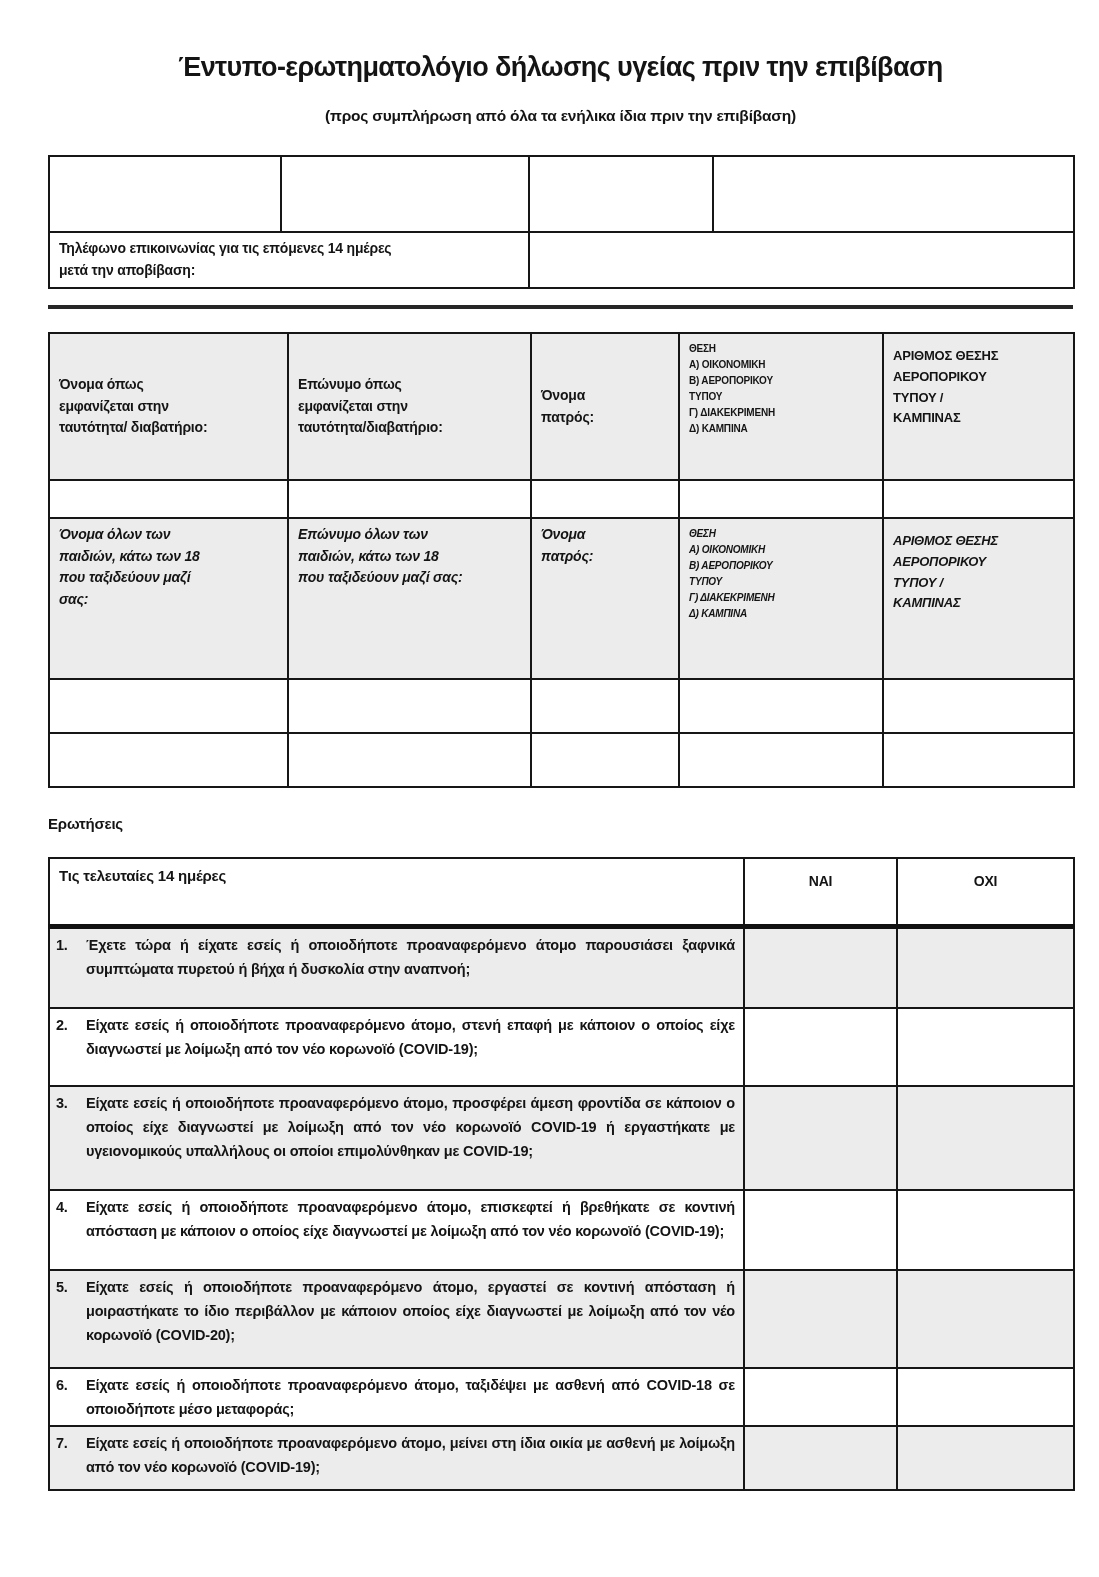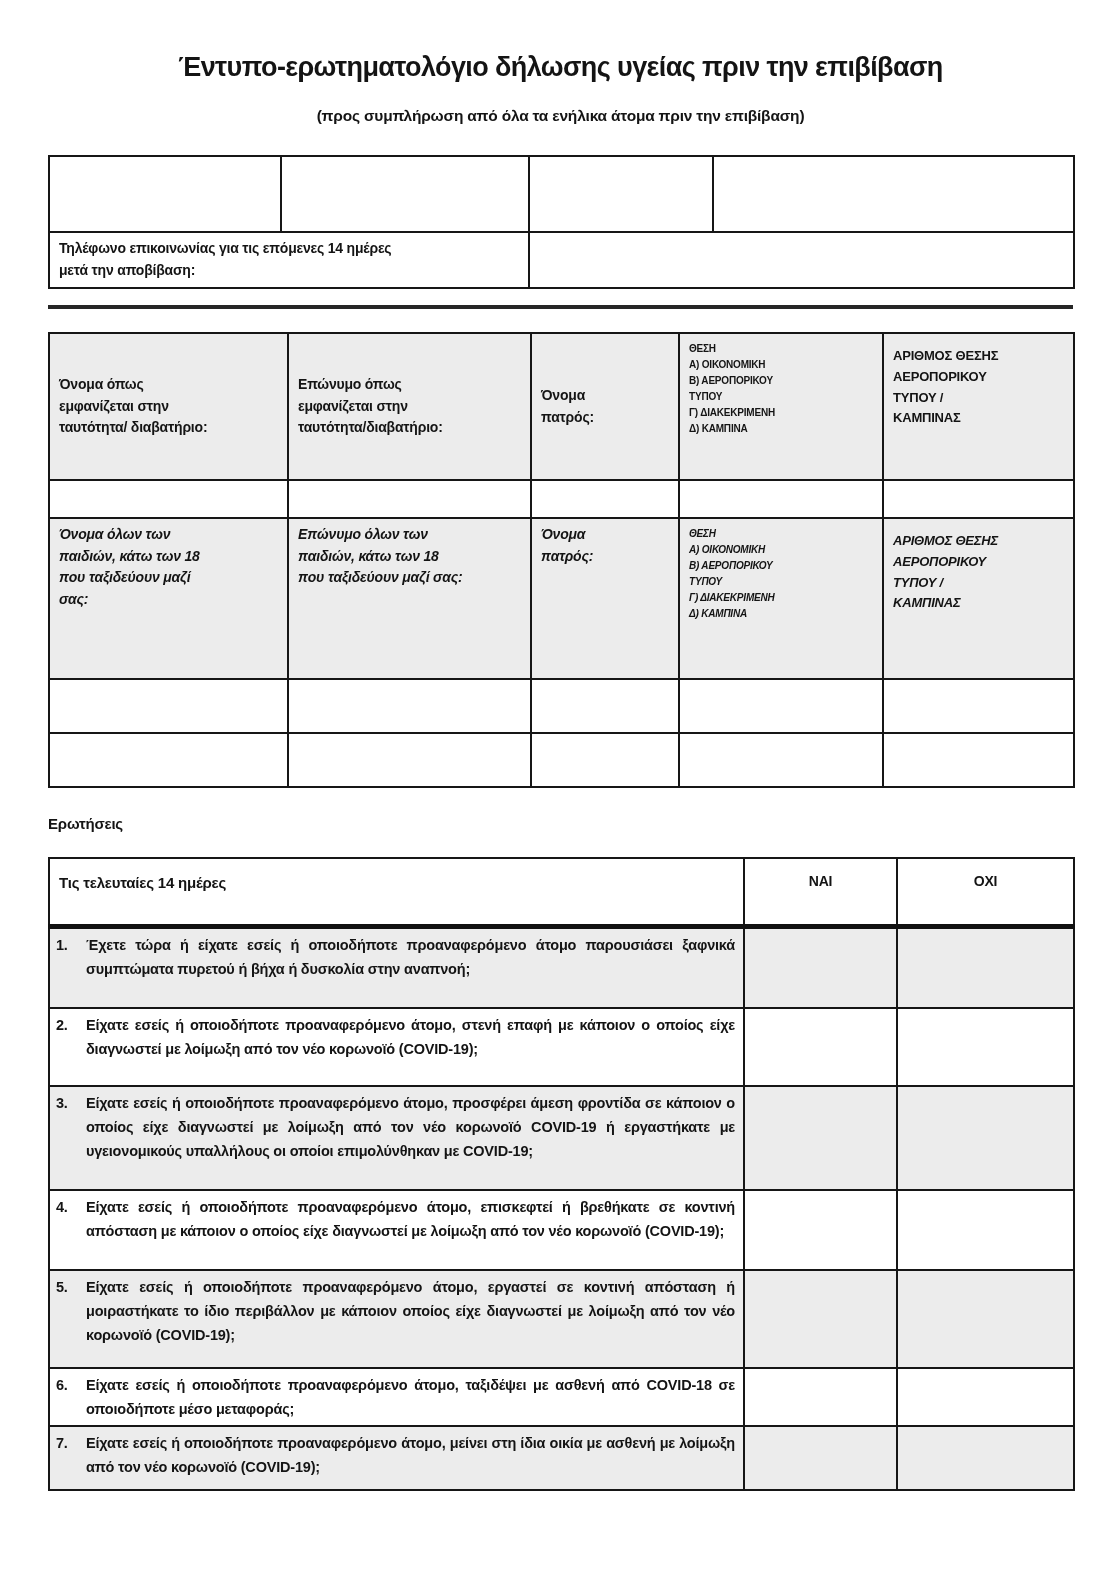--- a/index.html
+++ b/index.html
@@ -22,36 +22,36 @@
   .rule{height:4px;background:#262626;margin:16px 0 23px 0;width:1025px;}
   .t2 .hdr1 td{height:128px;vertical-align:middle;}
   .t2 .hdr2 td{height:142px;vertical-align:top;font-style:italic;}
   .t2 .seat{font-size:10px;line-height:1.6;vertical-align:top !important;padding-top:7px;}
   .t2 .seatnum{font-size:13px;line-height:1.6;vertical-align:top !important;padding-top:12px;}
   .t2 .blank1 td{height:26px;}
   .t2 .blank2 td{height:42px;}
   .qlabel{font-size:15px;margin:27px 0 0 0;}
   .t3{margin-top:25px;}
   .t3 .qhead td{height:48px;border-bottom:5px solid #111;}
-  .t3 .qhead .period{font-size:15px;padding-top:12px;}
+  .t3 .qhead .period{font-size:15px;padding-top:5px;}
   .t3 .yn{text-align:center;font-size:14px;padding-top:12px;}
   .qcell{padding:4px 6px 4px 6px;}
   .qwrap{display:flex;}
   .qnum{width:30px;flex:0 0 30px;font-size:14.5px;line-height:24px;}
   .qtext{flex:1;font-size:14.5px;line-height:24px;text-align:justify;padding-right:2px;}
   .r1 td{height:68px;} .r2 td{height:66px;} .r3 td{height:92px;} .r4 td{height:68px;}
   .r5 td{height:86px;} .r6 td{height:44px;} .r7 td{height:52px;}
 </style>
 </head>
 <body>
 
 <div class="page">
 
   <div class="title">Έντυπο-ερωτηματολόγιο δήλωσης υγείας πριν την επιβίβαση</div>
-  <div class="subtitle">(προς συμπλήρωση από όλα τα ενήλικα άτομα πριν την επιβίβαση)</div>
+  <div class="subtitle">(προς συμπλήρωση από όλα τα ενήλικα ίδια πριν την επιβίβαση)</div>
 
   <table class="t1">
     <colgroup>
         <col style="width:232px">
         <col style="width:248px">
         <col style="width:184px">
         <col style="width:361px">
       </colgroup>
     <tbody>
     <tr class="blank">
@@ -200,21 +200,21 @@
       </div>
           </td>
       <td></td>
       <td></td>
     </tr>
 
     <tr class="r5">
       <td class="shaded qcell">
             <div class="qwrap">
         <span class="qnum">5.</span>
-        <div class="qtext">Είχατε εσείς ή οποιοδήποτε προαναφερόμενο άτομο, εργαστεί σε κοντινή απόσταση ή μοιραστήκατε το ίδιο περιβάλλον με κάποιον οποίος είχε διαγνωστεί με λοίμωξη από τον νέο κορωνοϊό (COVID-19);</div>
+        <div class="qtext">Είχατε εσείς ή οποιοδήποτε προαναφερόμενο άτομο, εργαστεί σε κοντινή απόσταση ή μοιραστήκατε το ίδιο περιβάλλον με κάποιον οποίος είχε διαγνωστεί με λοίμωξη από τον νέο κορωνοϊό (COVID-20);</div>
       </div>
           </td>
       <td class="shaded"></td>
       <td class="shaded"></td>
     </tr>
 
     <tr class="r6">
       <td class="qcell">
             <div class="qwrap">
         <span class="qnum">6.</span>

